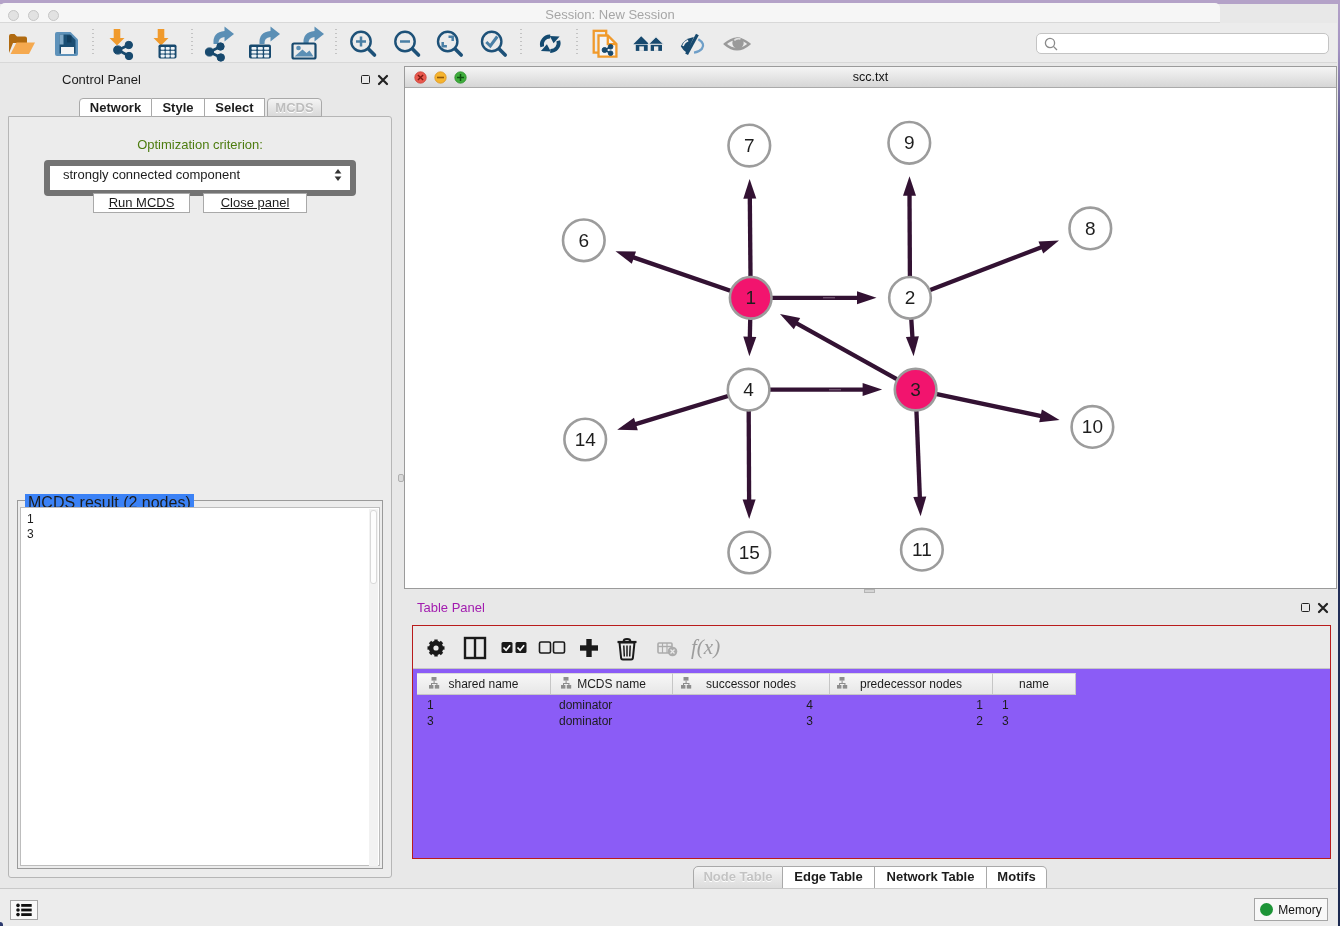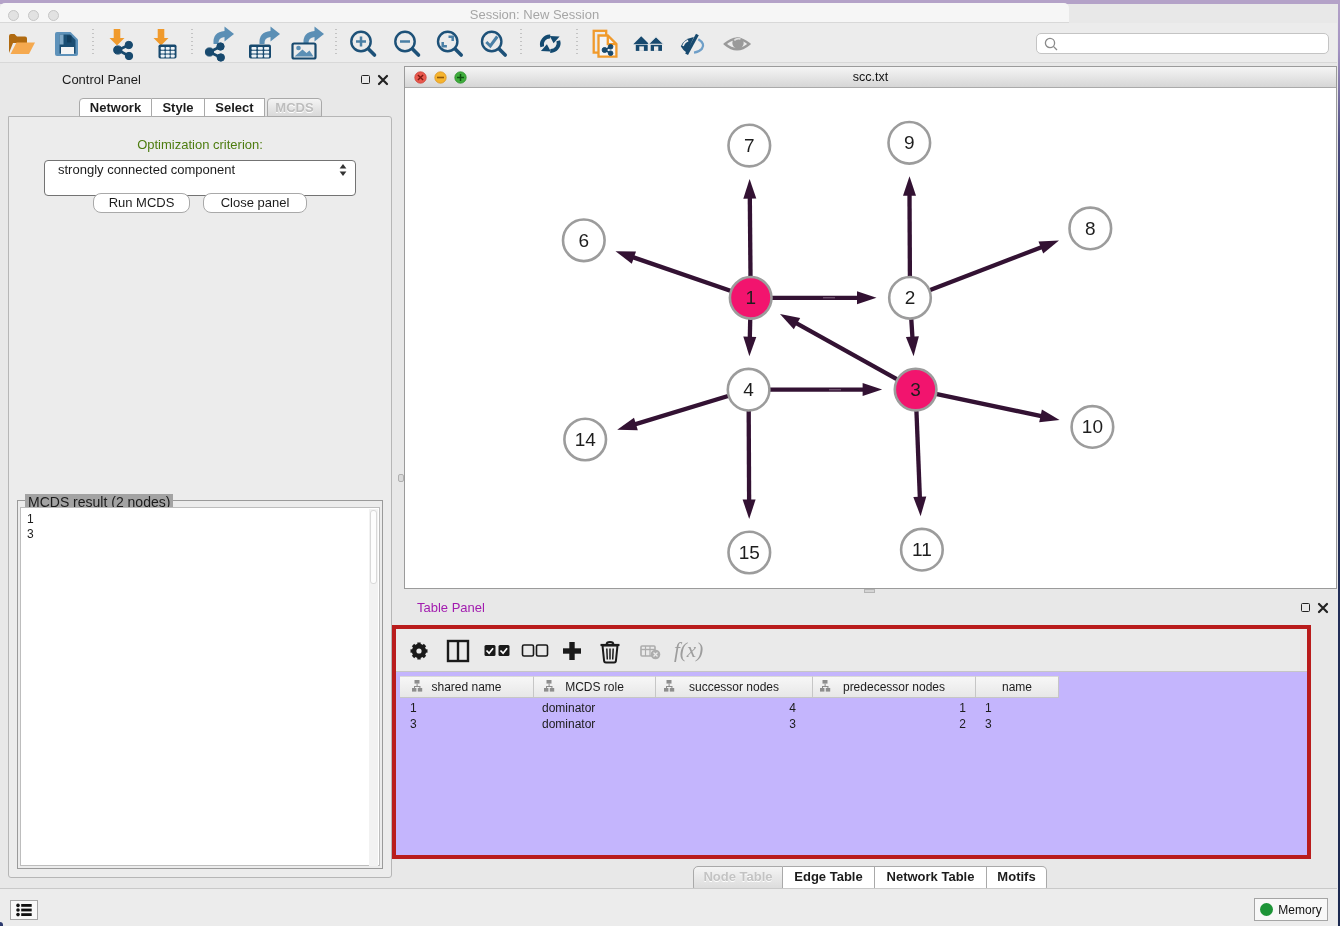--- a/index.html
+++ b/index.html
@@ -4,56 +4,56 @@
 <style>
   * { margin:0; padding:0; box-sizing:border-box; }
   html,body { width:1340px; height:926px; overflow:hidden; font-family:"Liberation Sans", sans-serif; -webkit-font-smoothing:antialiased; }
   body { background:#e8e8e8; position:relative; }
   .abs { position:absolute; }
   
   #topstrip { left:0; top:0; width:1340px; height:4px; background:#b4a2c8; }
   #rightstrip { right:0; top:0; width:2.5px; height:926px;
     background:linear-gradient(to bottom,#b4a2c8 0,#a393c2 50px,#4c4c82 140px,#283260 220px,#1c2950 926px); }
   
-  #titlebar { left:0; top:3px; width:1069px; height:20px; background:#f6f6f6;
+  #titlebar { left:0; top:3px; width:1220px; height:20px; background:#f6f6f6;
     border-bottom:1px solid #d8d8d8; border-radius:5px 5px 0 0; }
   .tl { position:absolute; top:6.5px; width:11px; height:11px; border-radius:50%;
     background:#e2e2e2; border:1px solid #c6c6c6; }
   #title-text { width:100%; text-align:center; top:4px; font-size:13px; color:#a6a6a6; }
   #toolbar { left:0; top:23px; width:1337px; height:40px; background:#ececec; border-bottom:1px solid #d8d8d8; }
   #searchbox { left:1036px; top:33px; width:293px; height:21px; background:#fff;
     border:1px solid #c4c4c4; border-radius:5px; }
   
   #cp-title { left:15px; top:72px; font-size:13px; color:#1c1c1c;margin-left:47px; }
   #cp-box { left:8px; top:116px; width:384px; height:762px; background:#ececec;
     border:1px solid #b6b6b6; border-radius:0 3px 3px 3px; }
   .tab { position:absolute; top:98px; height:19px; background:#fff; border:1px solid #a9a9a9;
     font-size:13px; font-weight:600; color:#1c1c1c; text-align:center; line-height:18px; }
   .tabg { background:linear-gradient(#f4f4f4,#d9d9d9); color:#bdbdbd; text-shadow:0 1px 0 #fff; }
   #opt-label { left:0; top:137px; width:400px; text-align:center; font-size:13px; color:#4d7c0f; }
-  #dropdown { left:44px; top:160px; width:312px; height:36px; background:#fff; border:1px solid #737373;
+  #dropdown { left:44px; top:160px; width:312px; height:36px; background:#fff; border:6px solid #737373;
     border-radius:4px; font-size:13px; color:#1c1c1c; line-height:18px; padding-left:13px; }
   .btn { position:absolute; top:193px; height:20px; background:#fff; border:1px solid #a9a9a9;
-    border-radius:8px; font-size:13px; color:#1c1c1c; text-align:center; line-height:18px; }
+    border-radius:0; font-size:13px; color:#1c1c1c; text-align:center; line-height:18px;text-decoration:underline; }
   #fieldset { left:17px; top:500px; width:366px; height:369px; border:1px solid #9a9a9a; }
-  #fieldset-legend { position:absolute; left:7px; top:-7px; background:#a3a3a3; padding:0 3px;
-    font-size:14px; color:#1c1c1c; }
+  #fieldset-legend { position:absolute; left:7px; top:-7px; background:#3b82f6; padding:0 3px;
+    font-size:16px; color:#1c1c1c; }
   #fs-white { position:absolute; left:2px; top:6px; width:360px; height:359px; background:#fff;
     border:1px solid #bdbdbd; font-size:12px; color:#1c1c1c; line-height:15px; padding:4px 0 0 6px; }
   #fs-scroll { position:absolute; right:1px; top:1px; width:9px; height:357px; background:#f2f2f2; }
   
   #split-h { left:398px; top:474px; width:6px; height:8px; background:#d9d9d9; border:1px solid #b0b0b0; border-radius:2px; }
   
   #netwin { left:404px; top:66px; width:933px; height:523px; background:#fff; border:1px solid #9b9b9b; }
   #nettitle { position:absolute; left:0; top:0; width:100%; height:21px;
     background:linear-gradient(#f5f5f5,#d6d6d6); border-bottom:1px solid #aaa; }
   #nettitle-text { position:absolute; width:100%; top:3px; text-align:center; font-size:12.5px; color:#111; }
   
   #tp-title { left:417px; top:600px; font-size:13px; color:#a21caf; }
-  #tp-box { left:392px; top:625px; width:919px; height:234px; background:#c4b5fd; border:4px solid #b91c1c; }
+  #tp-box { left:412px; top:625px; width:919px; height:234px; background:#8b5cf6; border:1px solid #b91c1c; }
   #tp-toolbar { position:absolute; left:0; top:0; width:100%; height:43px; background:#eaeaea; border-bottom:1px solid #c6c6c6; }
   .hdr-cell { position:absolute; top:0; height:22px; background:linear-gradient(#f7f7f7,#e7e7e7);
     border-right:1px solid #c6c6c6; border-bottom:1px solid #c6c6c6; border-top:1px solid #d9d9d9;
     font-size:12px; color:#1c1c1c; display:flex; align-items:center; justify-content:center; }
   .trow { position:absolute; font-size:12px; color:#1c1c1c; height:16px; line-height:16px; }
   .btab { position:absolute; top:866px; height:26px; background:#fff; border:1px solid #a9a9a9;
     font-size:13px; font-weight:600; color:#1c1c1c; text-align:center; line-height:19px; }
   
   #statusbar { left:0; top:888px; width:1337px; height:38px; background:#ececec; border-top:1px solid #c9c9c9; }
   #sb-left { position:absolute; left:10px; top:11px; width:28px; height:20px; background:#f8f8f8; border:1px solid #a5a5a5; display:flex; align-items:center; justify-content:center; }
@@ -375,21 +375,21 @@
       <line x1="244" y1="17" x2="244" y2="27" stroke="#a9a9a9" stroke-width="1.2"></line>
       <circle cx="249.5" cy="25.5" r="4.8" fill="#a9a9a9"></circle>
       <path d="M247.5 23.5 l4 4 M251.5 23.5 l-4 4" stroke="#eaeaea" stroke-width="1.3"></path>
     </g>
 
     <text x="268" y="28" font-family="Liberation Serif, serif" font-style="italic" font-size="21" fill="#9d9d9d">f(x)</text>
   </svg>
   </div>
 
   <div class="hdr-cell" style="left:4px; top:47px; width:134px;">shared name</div>
-  <div class="hdr-cell" style="left:138px; top:47px; width:122px;">MCDS role</div>
+  <div class="hdr-cell" style="left:138px; top:47px; width:122px;">MCDS name</div>
   <div class="hdr-cell" style="left:260px; top:47px; width:157px;">successor nodes</div>
   <div class="hdr-cell" style="left:417px; top:47px; width:163px;">predecessor nodes</div>
   <div class="hdr-cell" style="left:580px; top:47px; width:83px;">name</div>
   <svg width="670" height="14" viewBox="0 0 670 14" style="position:absolute;left:4px;top:51px;">
     <g fill="#8d8d8d">
       <g transform="translate(12,0)">
           <rect x="2.5" y="0" width="5" height="3.6"></rect>
           <rect x="0" y="8" width="4.4" height="3.6"></rect>
           <rect x="5.8" y="8" width="4.4" height="3.6"></rect>
           <rect x="4.6" y="3.6" width="1" height="3"></rect>

